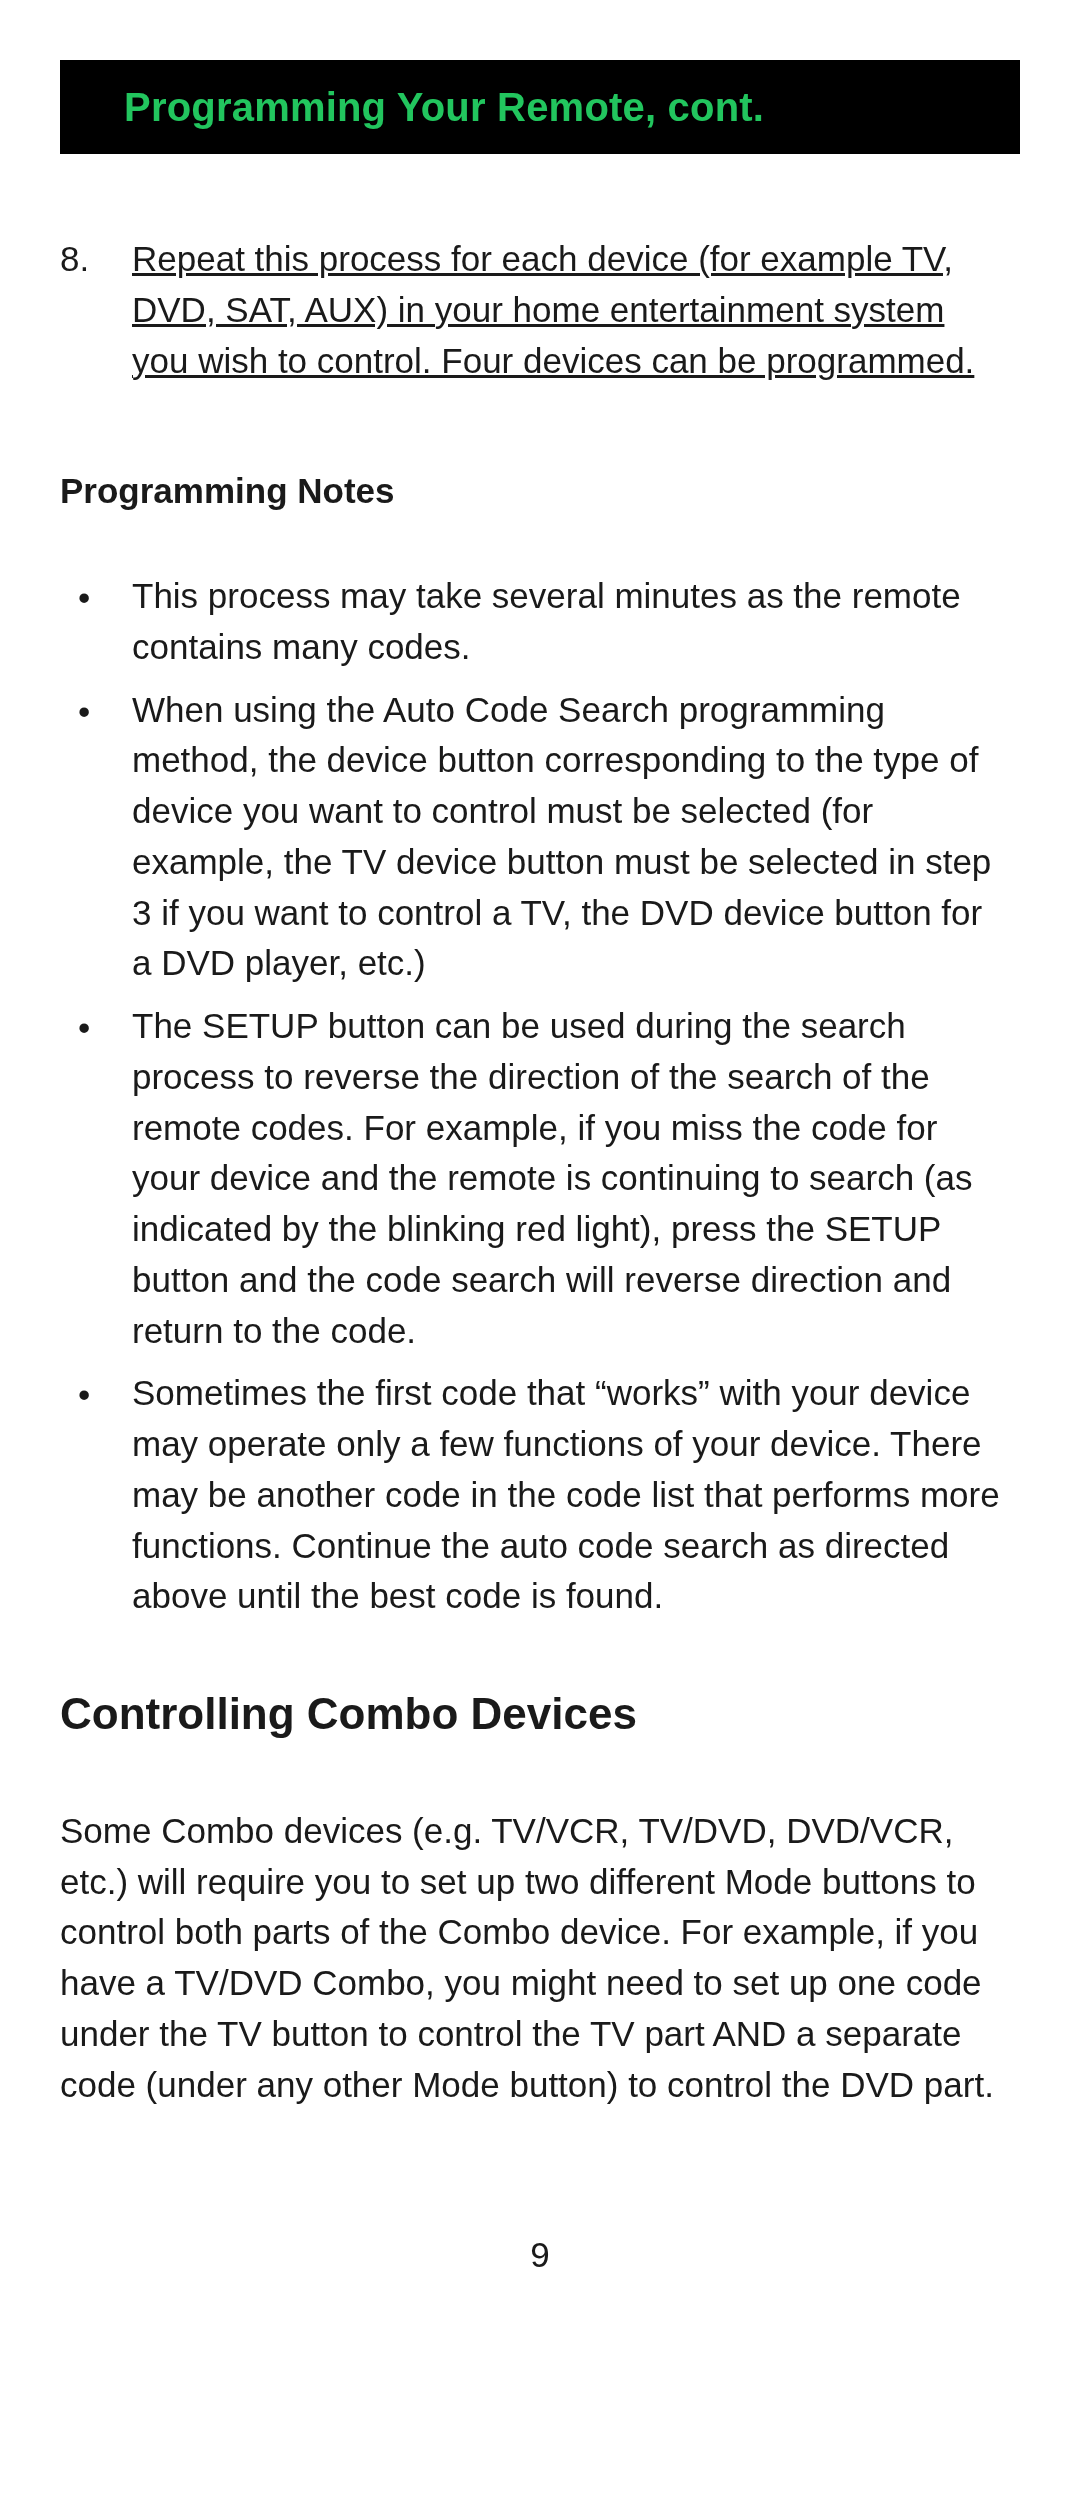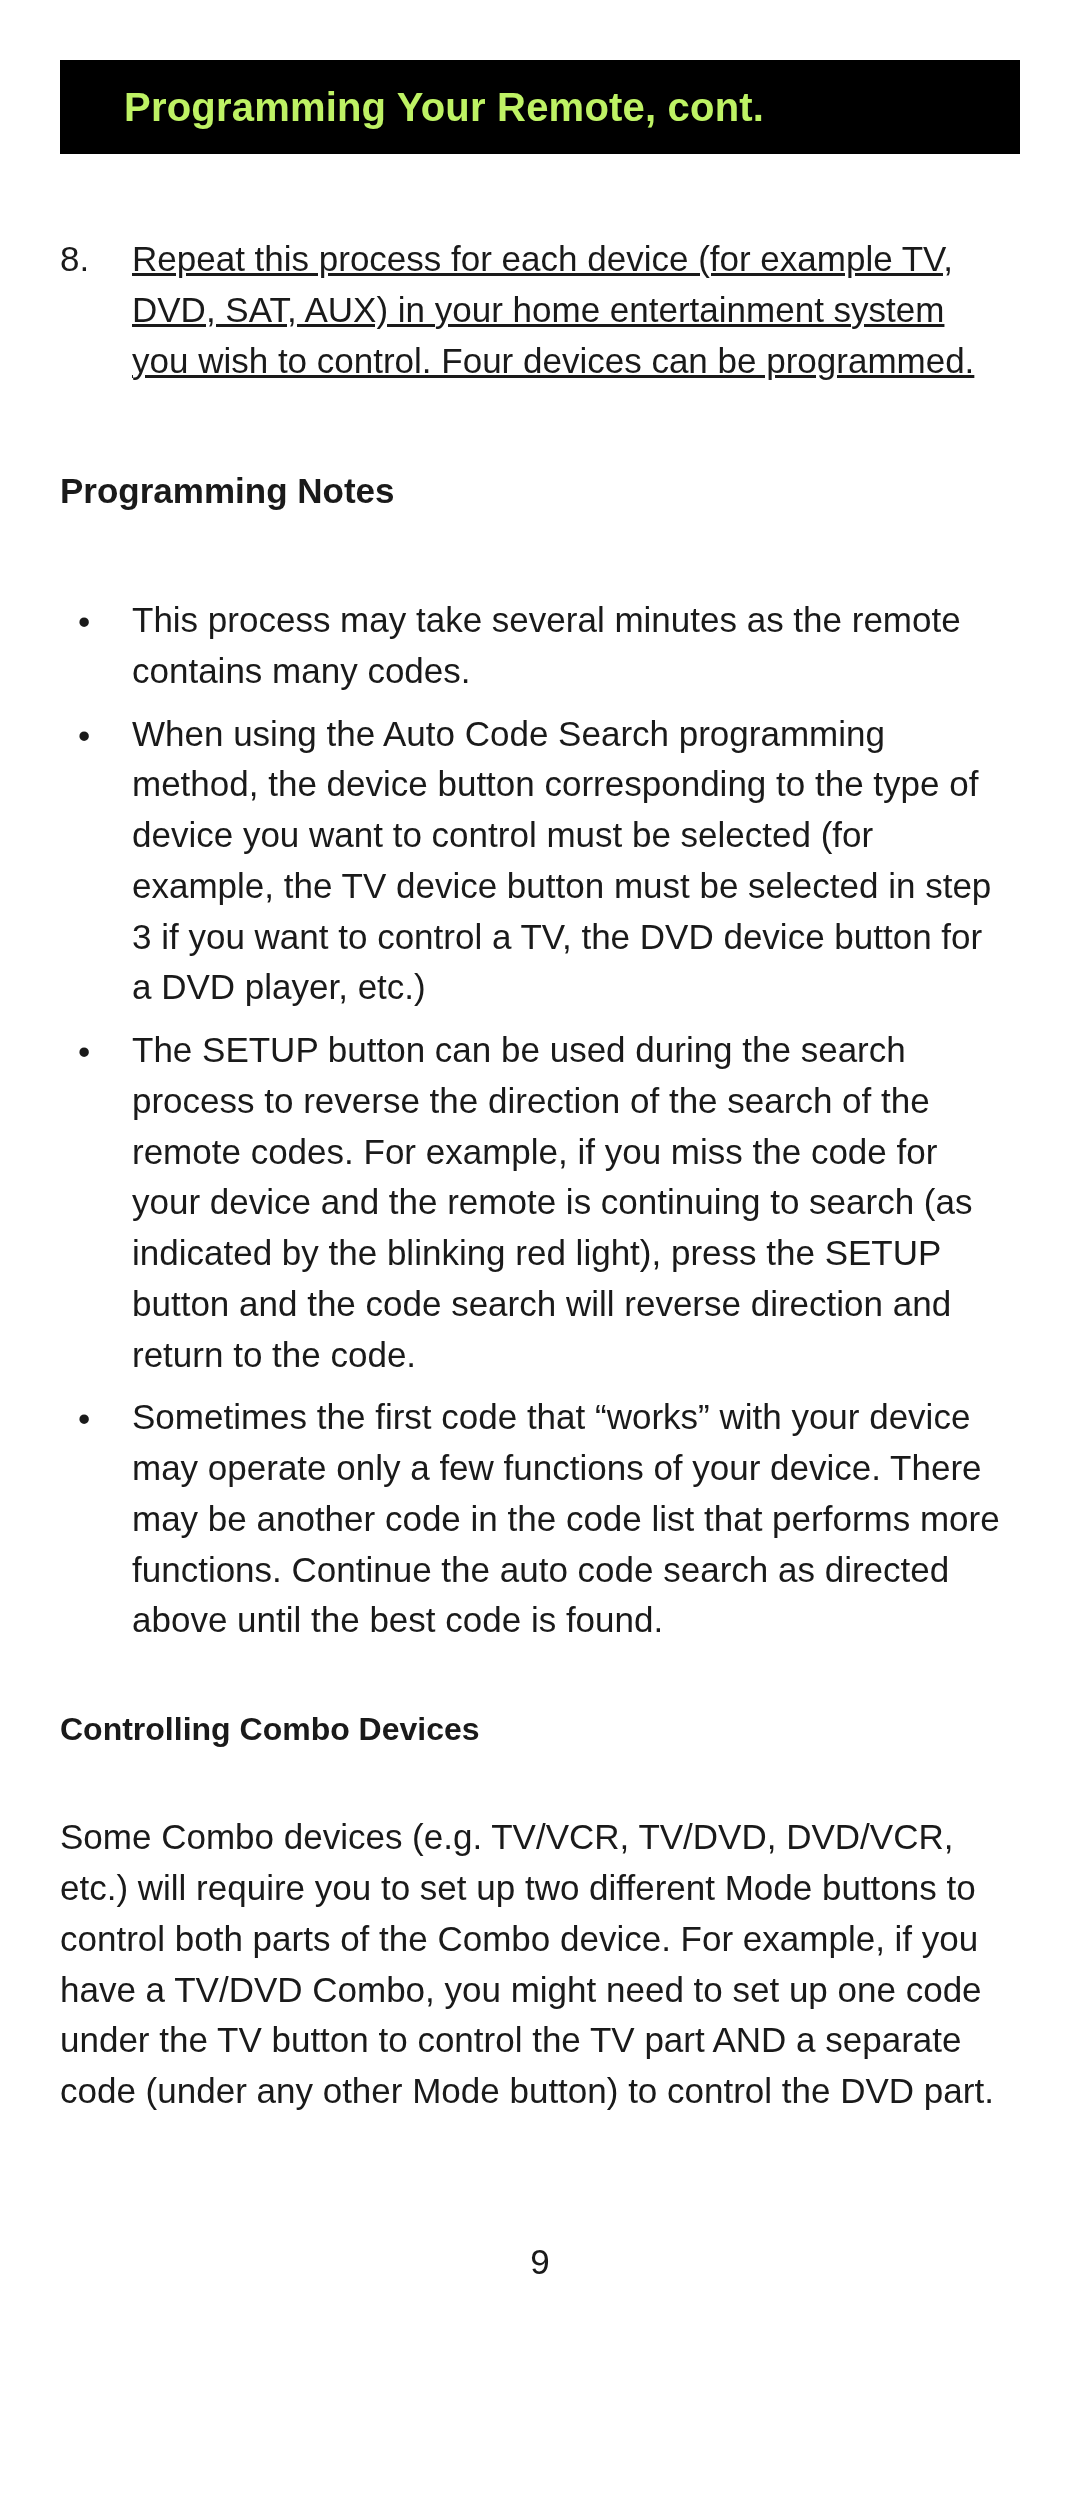--- a/index.html
+++ b/index.html
@@ -11,21 +11,21 @@
       font-family: -apple-system, BlinkMacSystemFont, "Segoe UI", Helvetica, Arial, sans-serif;
       width: 1080px;
       background: #fff;
       padding: 60px 60px 100px 60px;
       color: #1a1a1a;
       font-size: 35px;
       line-height: 1.45;
     }
     .header-bar {
       background: #000;
-      color: #bef264;
+      color: #22c55e;
       font-weight: 700;
       font-size: 40px;
       padding: 18px 28px 18px 64px;
       margin-bottom: 80px;
       letter-spacing: 0.2px;
     }
     .ol-item {
       display: flex;
       margin-bottom: 80px;
       padding-right: 10px;
@@ -34,21 +34,21 @@
       width: 72px;
       flex-shrink: 0;
       font-weight: 400;
     }
     .ol-text {
       flex: 1;
       text-decoration: underline;
     }
     .section-sub {
       font-weight: 700;
-      margin-bottom: 78px;
+      margin-bottom: 54px;
     }
     ul.bullets {
       list-style: none;
       margin-bottom: 60px;
     }
     ul.bullets li {
       display: flex;
       margin-bottom: 12px;
       padding-right: 10px;
     }
@@ -61,21 +61,21 @@
       padding-top: 6px;
     }
     ul.bullets li .txt {
       flex: 1;
     }
     .bold {
       font-weight: 400;
     }
     h2.section-heading {
       font-weight: 700;
-      font-size: 32px;
+      font-size: 44px;
       margin-bottom: 60px;
     }
     .para {
       margin-bottom: 28px;
       padding-right: 10px;
     }
     .page-number {
       text-align: center;
       font-size: 35px;
       margin-top: 120px;

